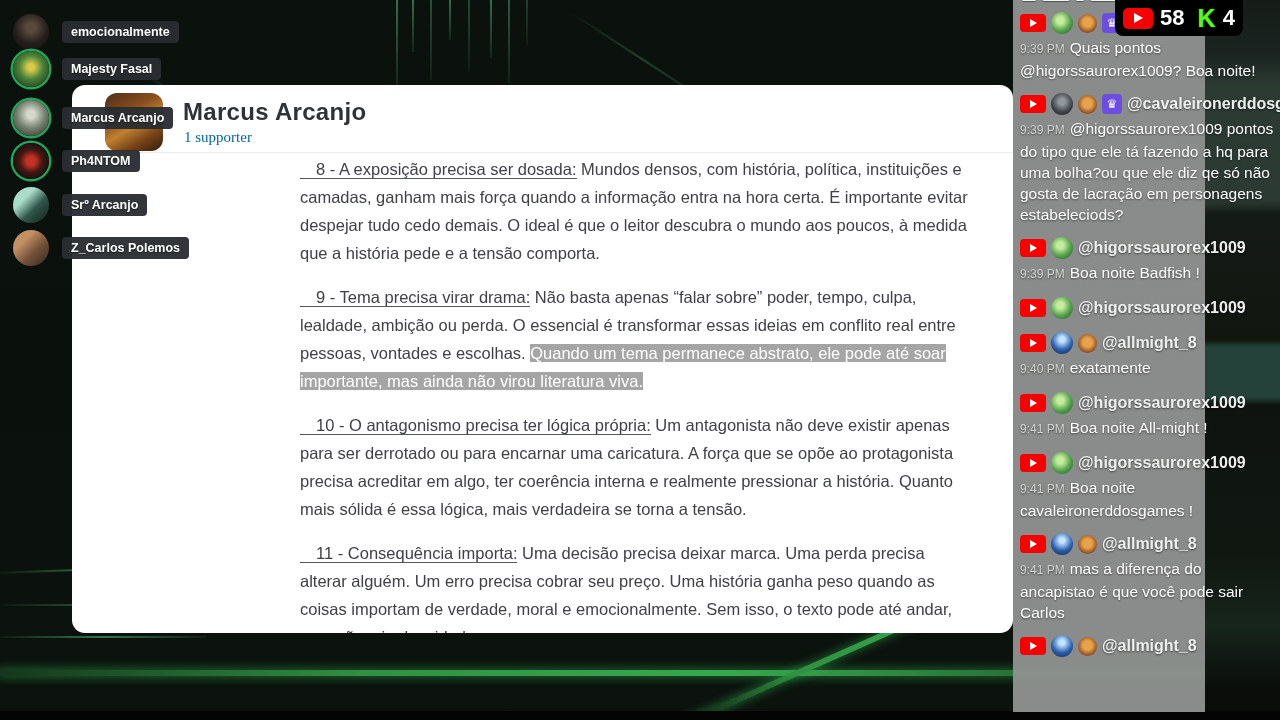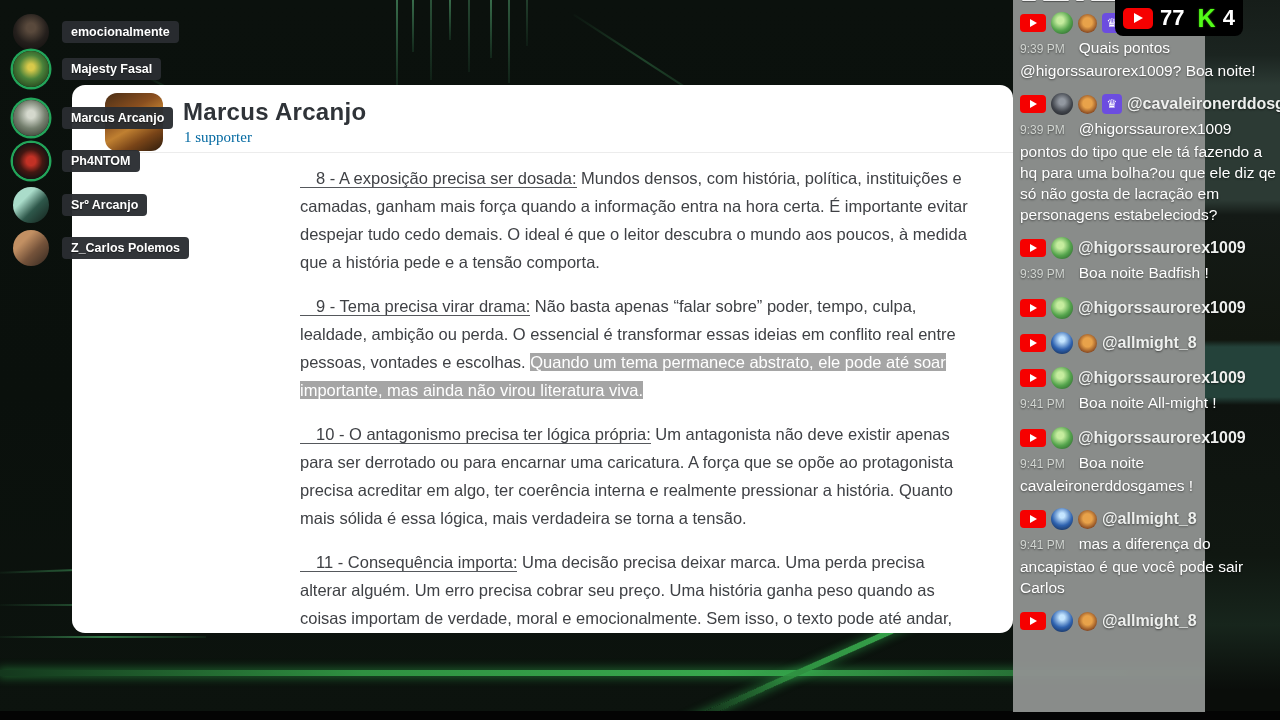--- a/index.html
+++ b/index.html
@@ -34,21 +34,21 @@
   
   .card{position:absolute;left:72px;top:85px;width:941px;height:548px;background:#ffffff;border-radius:13px;
         z-index:2;overflow:hidden;}
   .card-header{position:relative;height:67px;border-bottom:1px solid #ececec;}
   .card-avatar{position:absolute;left:33px;top:8px;width:58px;height:58px;border-radius:12px;
         background:radial-gradient(circle at 68% 38%,#7fd4ff 0 4%,rgba(0,0,0,0) 7%),
                    linear-gradient(150deg,#4a2e16 0%,#8a4f1f 35%,#c08031 55%,#7a4518 75%,#2e1c0c 100%);}
   .card-title{position:absolute;left:111px;top:13px;font-size:24px;font-weight:bold;color:#2f3338;letter-spacing:.3px;}
   .card-sub{position:absolute;left:112px;top:44px;font-size:15px;color:#0369a1;font-family:Liberation Serif, serif;}
   .doc{position:absolute;left:228px;top:67px;width:672px;color:#3f4145;font-size:16.5px;line-height:28px;}
-  .doc p{margin:12px 0 16px 0;}
+  .doc p{margin:3px 0 16px 0;}
   .para-heading{border-bottom:1.6px solid #55585c;padding-left:16px;}
   .hl{background:#a5a5a5;color:#ffffff;}
   
   .chat{position:absolute;left:1013px;top:0;width:267px;height:720px;z-index:4;}
   .chat-bg{position:absolute;left:0;top:0;width:192px;height:712px;background:rgba(143,146,144,.96);}
   .chat-msgs{position:absolute;left:7px;top:-3px;width:259px;}
   .clip-line{height:9px;overflow:hidden;margin-bottom:5px;display:flex;gap:7px;align-items:flex-start;padding-left:2px;}
   .clip-bit{height:4px;background:#f2f2f2;border-radius:1px;box-shadow:0 1px 1px rgba(0,0,0,.4);}
   .msg{margin-bottom:11px;}
   .badge-row{display:flex;align-items:center;gap:5px;height:24px;margin-bottom:2px;}
@@ -57,21 +57,21 @@
   .cav{width:22px;height:22px;border-radius:50%;flex:0 0 auto;}
   .cav-dragon{background:radial-gradient(circle at 42% 38%,#c5ec9e 0 18%,#55a44d 55%,#1f5124 100%);}
   .cav-dark{background:radial-gradient(circle at 50% 40%,#9298a0 0 18%,#41454c 58%,#17191c 100%);}
   .cav-hero{background:radial-gradient(circle at 50% 34%,#c4e5ff 0 14%,#2f63b0 55%,#0e1f3d 100%);}
   .member-badge{width:19px;height:19px;border-radius:50%;flex:0 0 auto;
       background:radial-gradient(circle at 50% 44%,#e8a24a 0 32%,#8a4b22 72%,#5a2d12 100%);}
   .crown-badge{width:20px;height:20px;border-radius:4px;background:#6c4de0;color:#fff;font-size:12px;
       display:flex;align-items:center;justify-content:center;flex:0 0 auto;}
   .chat-user{font-size:16px;font-weight:bold;color:#eef0ee;white-space:nowrap;text-shadow:0 1px 2px rgba(0,0,0,.55);}
   .chat-text{font-size:15.5px;line-height:21px;color:#ffffff;text-shadow:0 1px 2px rgba(0,0,0,.5);}
-  .chat-time{font-size:12px;color:#d2d6d2;margin-right:14px;}
+  .chat-time{font-size:12px;color:#d2d6d2;margin-right:5px;}
   
   .vbar{position:absolute;left:1115px;top:0;width:128px;height:36px;background:#000;z-index:7;
         border-radius:0 0 8px 8px;display:flex;align-items:center;justify-content:center;gap:7px;}
   .vbar .yt{width:30px;height:21px;background:#f60000;border-radius:5px;display:flex;align-items:center;justify-content:center;}
   .vbar .yt::after{content:"";border-left:9px solid #fff;border-top:5.5px solid transparent;border-bottom:5.5px solid transparent;}
   .vcount{color:#fff;font-size:22px;font-weight:bold;}
   .kick{color:#53fc18;font-size:25px;font-weight:900;margin-left:6px;text-shadow:0 0 2px rgba(83,252,24,.6);}
 </style>
 </head>
 <body>
@@ -190,20 +190,21 @@
         </div>
       </div>
 
       <div class="msg">
         <div class="badge-row">
           <span class="yt-badge"></span>
           <span class="cav cav-hero"></span>
           <span class="member-badge"></span>
           <span class="chat-user">@allmight_8</span>
         </div>
+        <div class="chat-text"><span class="chat-time">9:40 PM</span><span>exatamente</span></div>
       </div>
 
       <div class="msg">
         <div class="badge-row">
           <span class="yt-badge"></span>
           <span class="cav cav-dragon"></span>
           <span class="chat-user">@higorssaurorex1009</span>
         </div>
         <div class="chat-text"><span class="chat-time">9:41 PM</span><span>Boa noite All-might !</span></div>
       </div>
@@ -235,18 +236,18 @@
           <span class="chat-user">@allmight_8</span>
         </div>
 
       </div>
 
     </div>
   </div>
 
   <div class="vbar">
     <span class="yt"></span>
-    <span class="vcount">77</span>
+    <span class="vcount">58</span>
     <span class="kick">K</span>
     <span class="vcount">4</span>
   </div>
 
 </div>
 
 </body></html>

